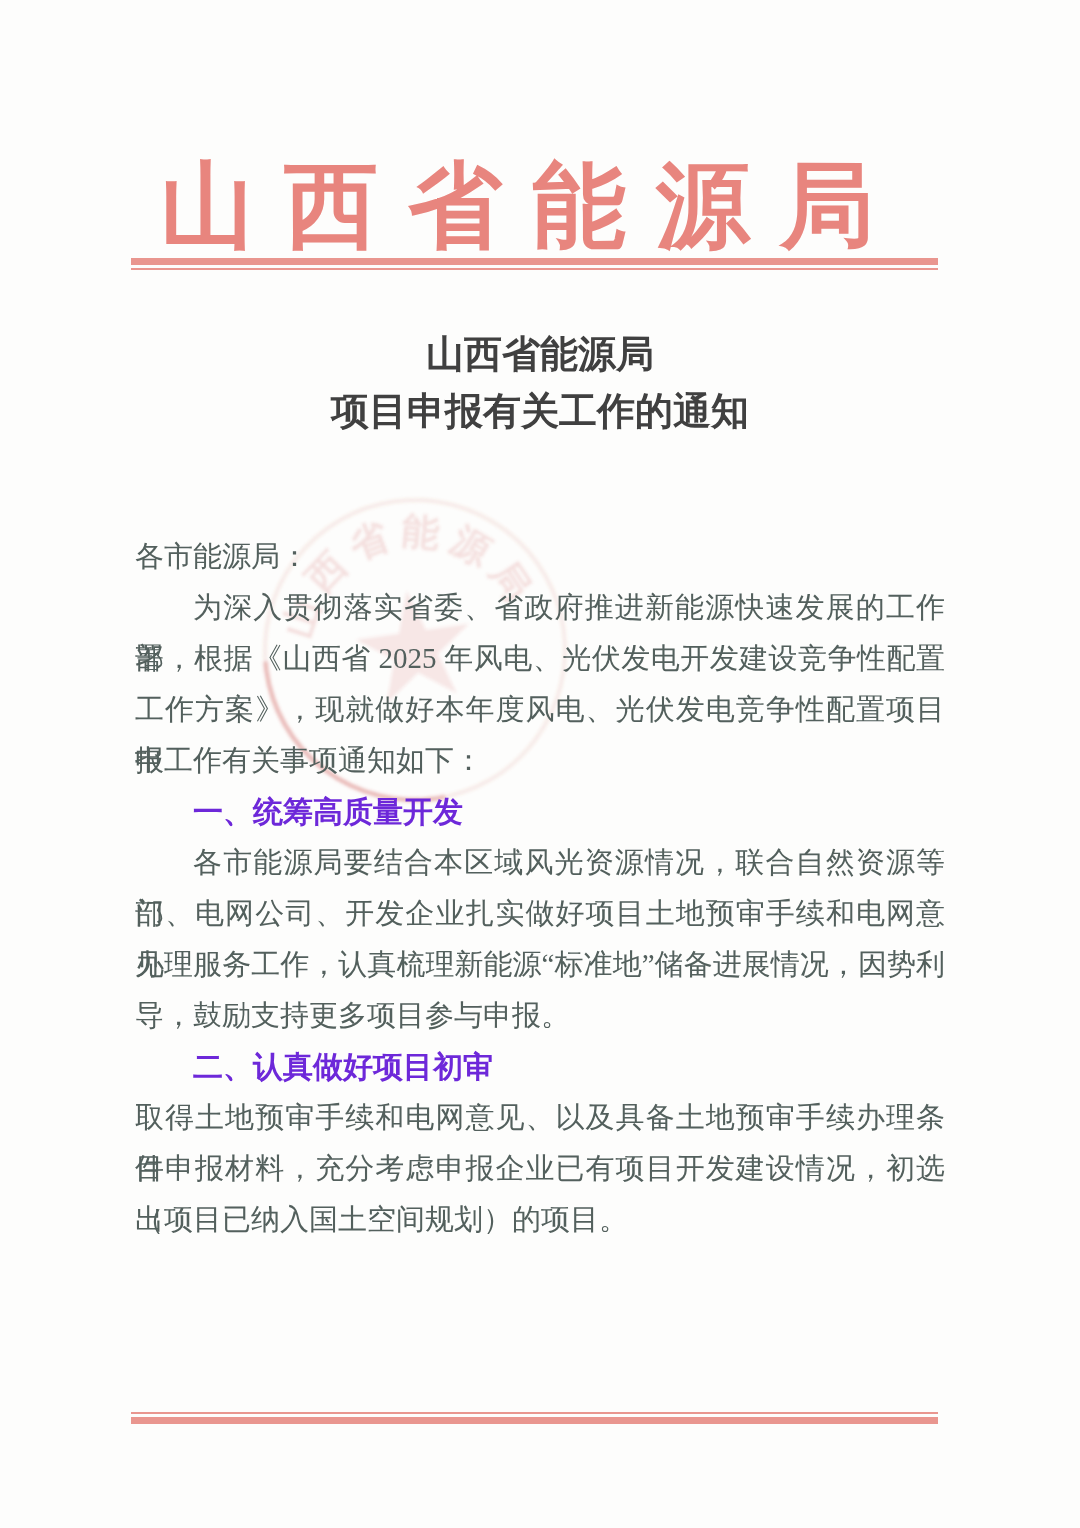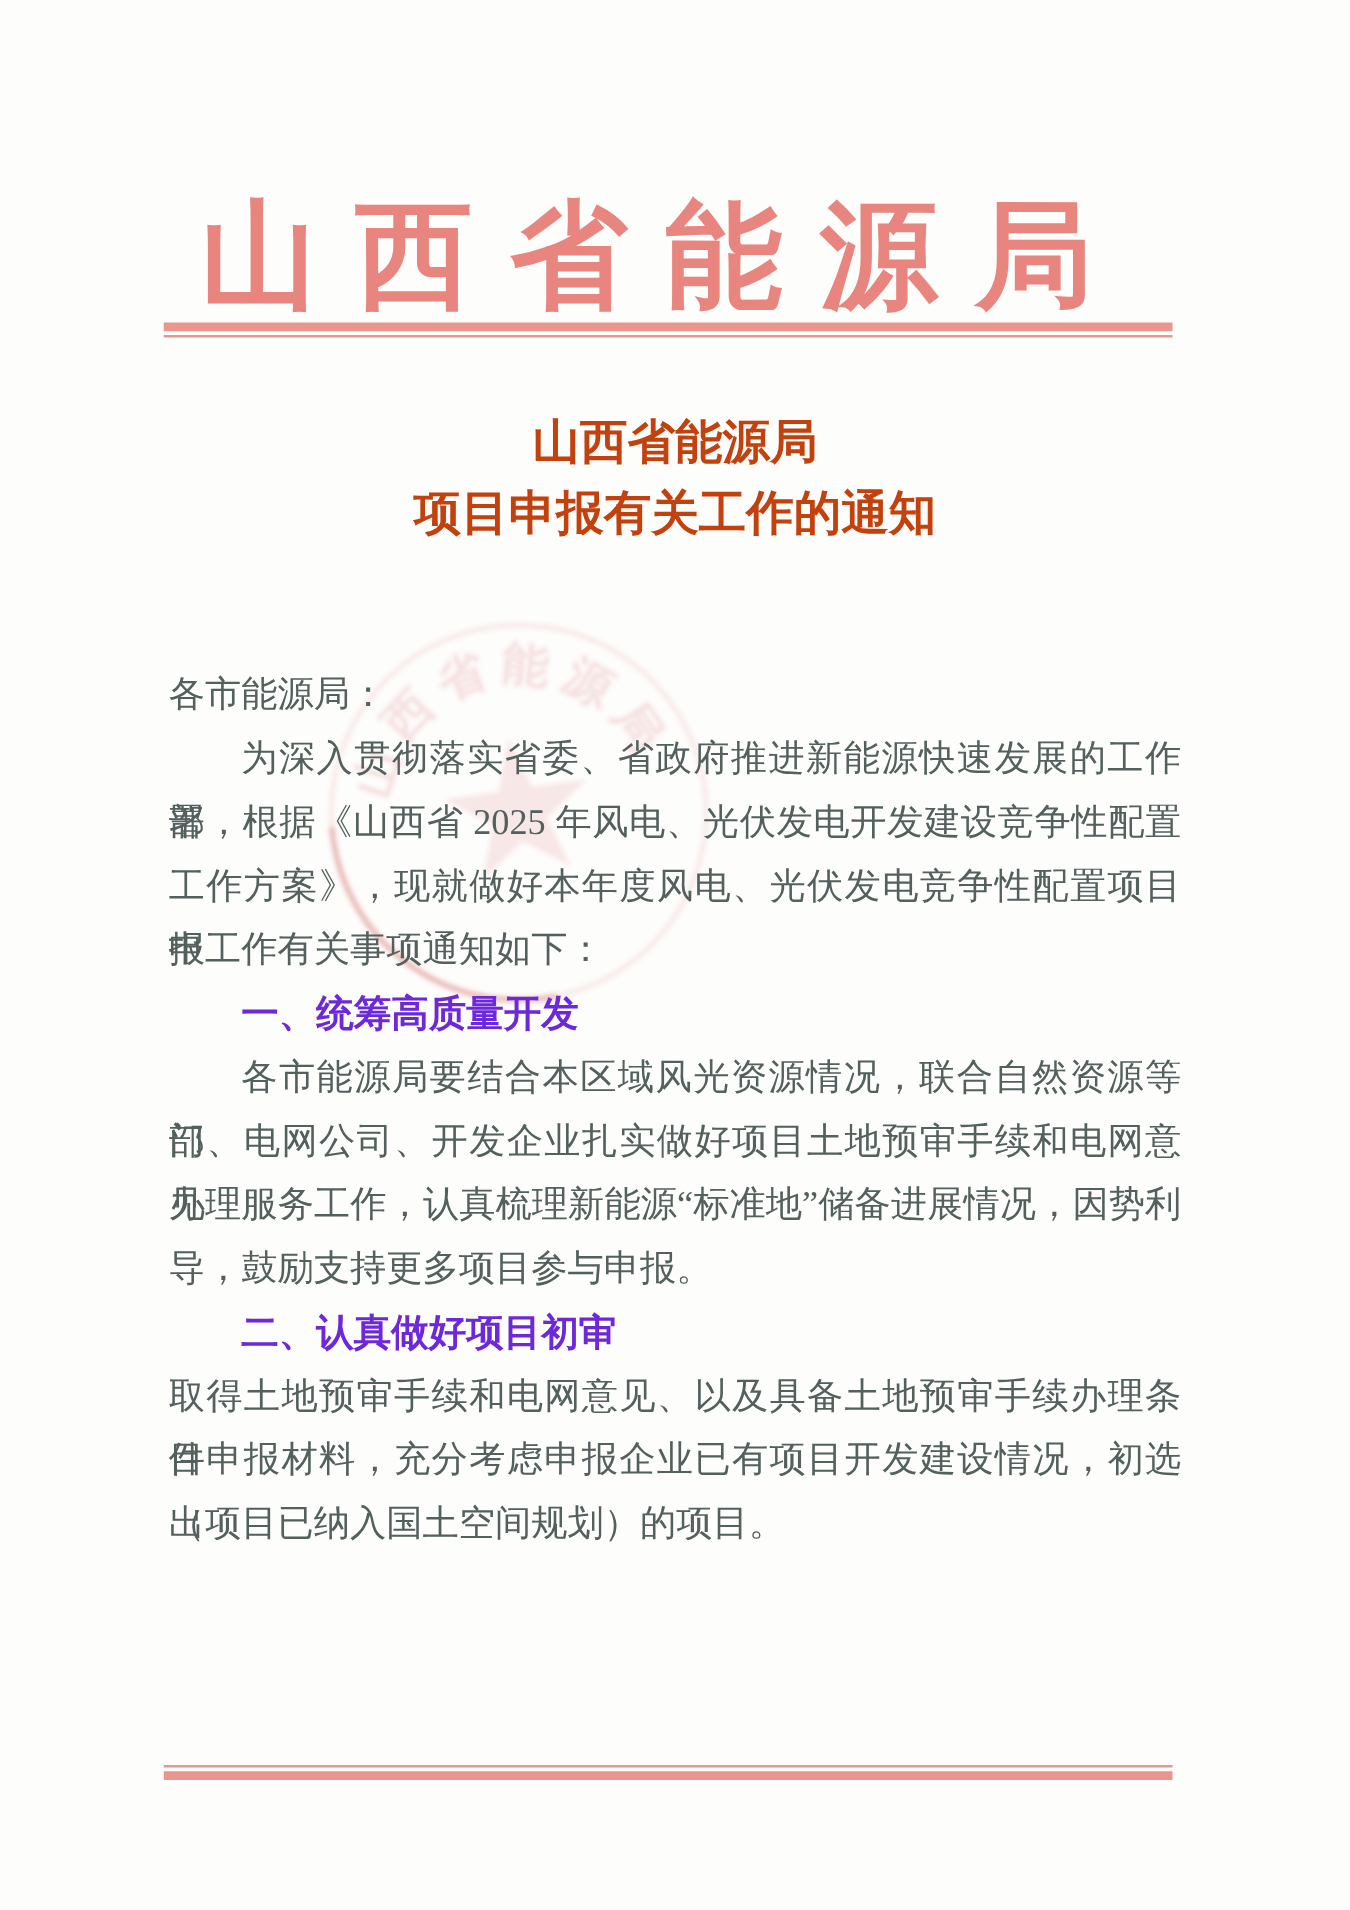--- a/index.html
+++ b/index.html
@@ -19,21 +19,21 @@
     font-family:"Liberation Serif","DejaVu Serif",serif;
   }
   .letterhead span{display:block;}
   .rule{position:absolute;left:131px;width:807px;box-sizing:border-box;background:transparent;}
   .rule-head{top:258px;height:12px;border-top:7px solid #e9968f;border-bottom:2px solid #e9968f;}
   .rule-foot{top:1412px;height:12px;border-top:2px solid #e9968f;border-bottom:7px solid #e9968f;}
   
   .doc-title{
     position:absolute;left:0;top:326px;width:100%;
     text-align:center;font-weight:bold;
-    font-size:38px;line-height:57px;color:#c2410c;
+    font-size:38px;line-height:57px;color:#404040;
   }
   
   .body-block{
     position:absolute;left:135px;top:531px;width:810px;
     color:#53605d;font-size:29px;
   }
   .row{height:51px;line-height:51px;white-space:normal;}
   .j{text-align:justify;text-align-last:justify;}
   .first{text-indent:58px;}
   .heading{

